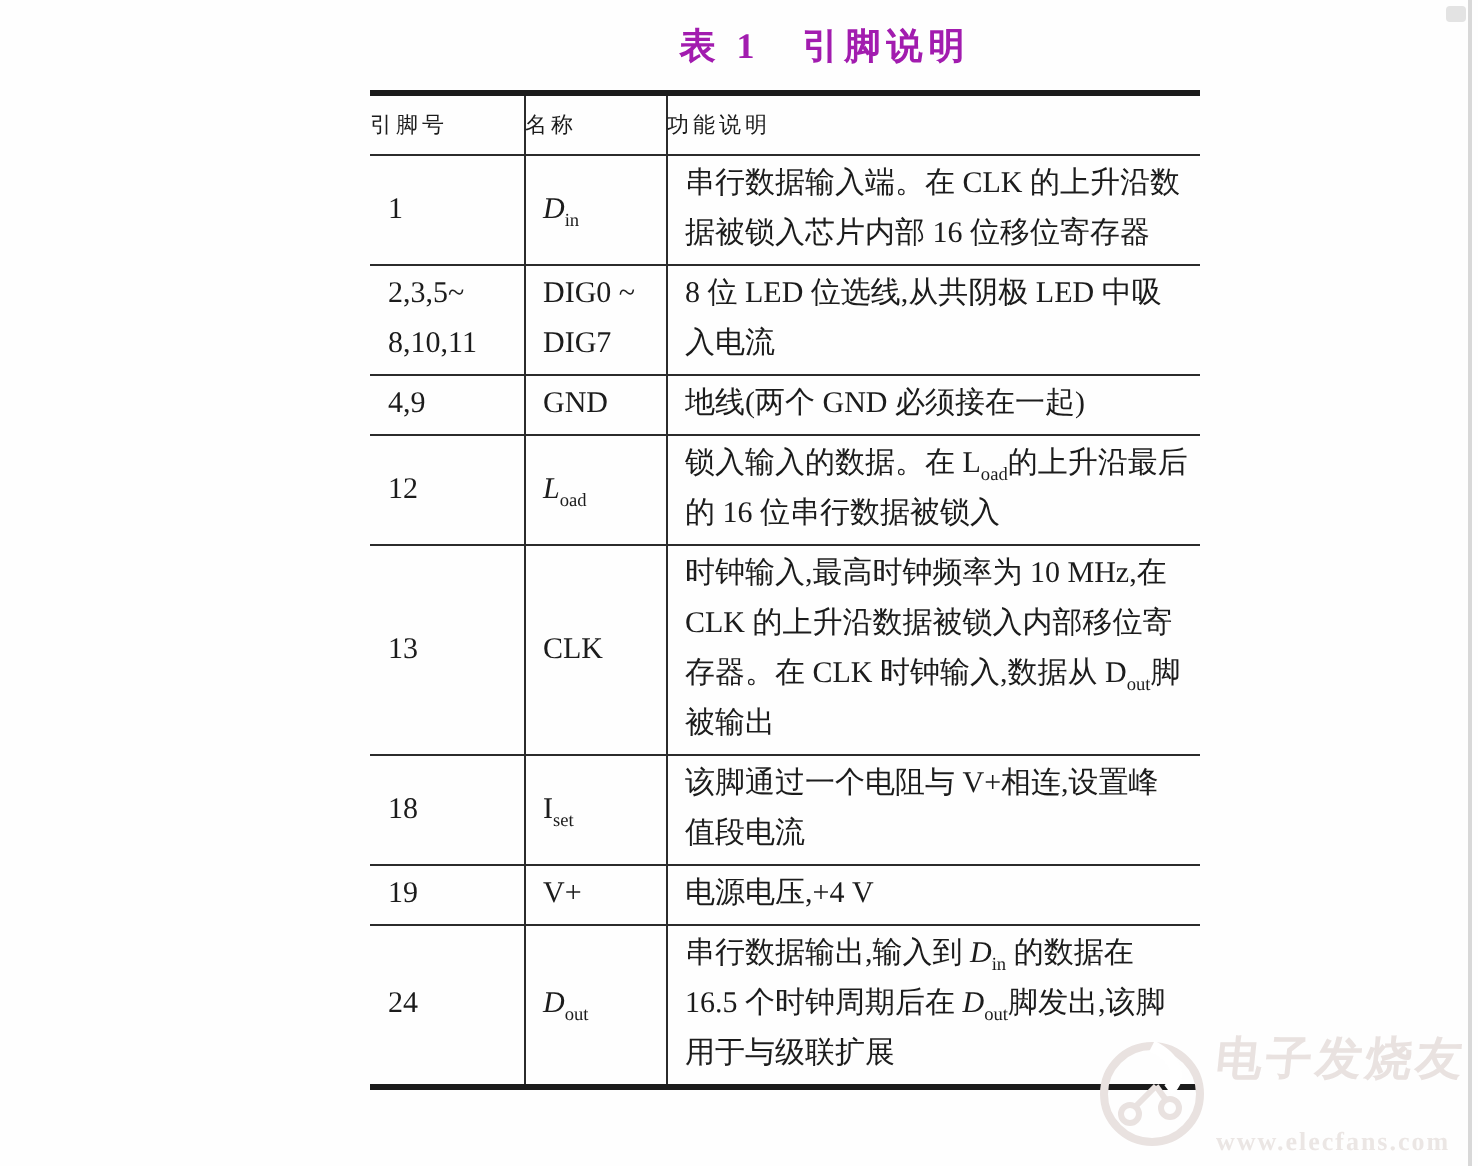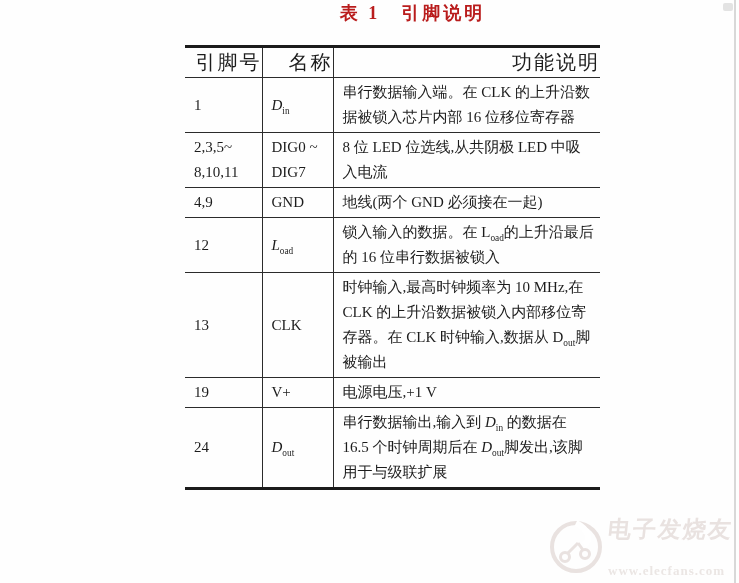--- a/index.html
+++ b/index.html
@@ -7,26 +7,26 @@
   body {
     background: #ffffff;
     font-family: "Liberation Serif", "DejaVu Serif", serif;
     color: #1c1c1c;
     overflow: hidden;
   }
   .page { position: relative; width: 739px; height: 583px; background: #fefefe; }
 
   .title {
     position: absolute;
-    top: 1px; left: 205px; width: 415px;
+    top: 11px; left: 205px; width: 415px;
     text-align: center;
     font-size: 18px;
     font-weight: bold;
     letter-spacing: 3px;
-    color: #b91c1c;
+    color: #a21caf;
   }
 
   .pin-table {
     position: absolute;
     top: 45px; left: 185px;
     width: 415px;
     border-collapse: collapse;
     table-layout: fixed;
     border-top: 3px solid #1b1b1b;
     border-bottom: 3px solid #1b1b1b;
@@ -36,21 +36,21 @@
     border-bottom: 1.5px solid #2b2b2b;
     vertical-align: middle;
     font-weight: normal;
   }
   .pin-table tr:last-child td { border-bottom: none; }
   .col-pin  { width: 77px; }
   .col-name { width: 71px; margin-top: 26px; }
   .col-desc { width: 267px; }
   td.col-pin, td.col-name { border-right: 1.5px solid #2b2b2b; }
   th.col-pin, th.col-name { border-right: 1.5px solid #2b2b2b; }
-  .pin-table th { height: 31px; text-align: right; letter-spacing: 2px; font-size: 20px; }
+  .pin-table th { height: 31px; text-align: left; letter-spacing: 2px; font-size: 11px; }
   .pin-table td { padding: 2px 4px 2px 9px; }
   .line { line-height: 25px; white-space: nowrap; }
   sub { font-size: 0.62em; line-height: 0; letter-spacing: 0; }
   .it { font-style: italic; }
 
   .watermark {
     position: absolute;
     right: 6px; bottom: 4px;
     display: flex;
     align-items: center;
@@ -162,27 +162,39 @@
           </td>
           <td class="col-desc">
             <div class="line"><span>时钟输入,最高时钟频率为 10 MHz,在</span></div>
             <div class="line"><span>CLK 的上升沿数据被锁入内部移位寄</span></div>
             <div class="line"><span>存器。在 CLK 时钟输入,数据从 D</span><sub>out</sub><span>脚</span></div>
             <div class="line"><span>被输出</span></div>
           </td>
         </tr>
         <tr>
           <td class="col-pin">
+            <div class="line"><span>18</span></div>
+          </td>
+          <td class="col-name">
+            <div class="line"><span>I</span><sub>set</sub></div>
+          </td>
+          <td class="col-desc">
+            <div class="line"><span>该脚通过一个电阻与 V+相连,设置峰</span></div>
+            <div class="line"><span>值段电流</span></div>
+          </td>
+        </tr>
+        <tr>
+          <td class="col-pin">
             <div class="line"><span>19</span></div>
           </td>
           <td class="col-name">
             <div class="line"><span>V+</span></div>
           </td>
           <td class="col-desc">
-            <div class="line"><span>电源电压,+1 V</span></div>
+            <div class="line"><span>电源电压,+4 V</span></div>
           </td>
         </tr>
         <tr>
           <td class="col-pin">
             <div class="line"><span>24</span></div>
           </td>
           <td class="col-name">
             <div class="line"><span class="it">D</span><sub>out</sub></div>
           </td>
           <td class="col-desc">

